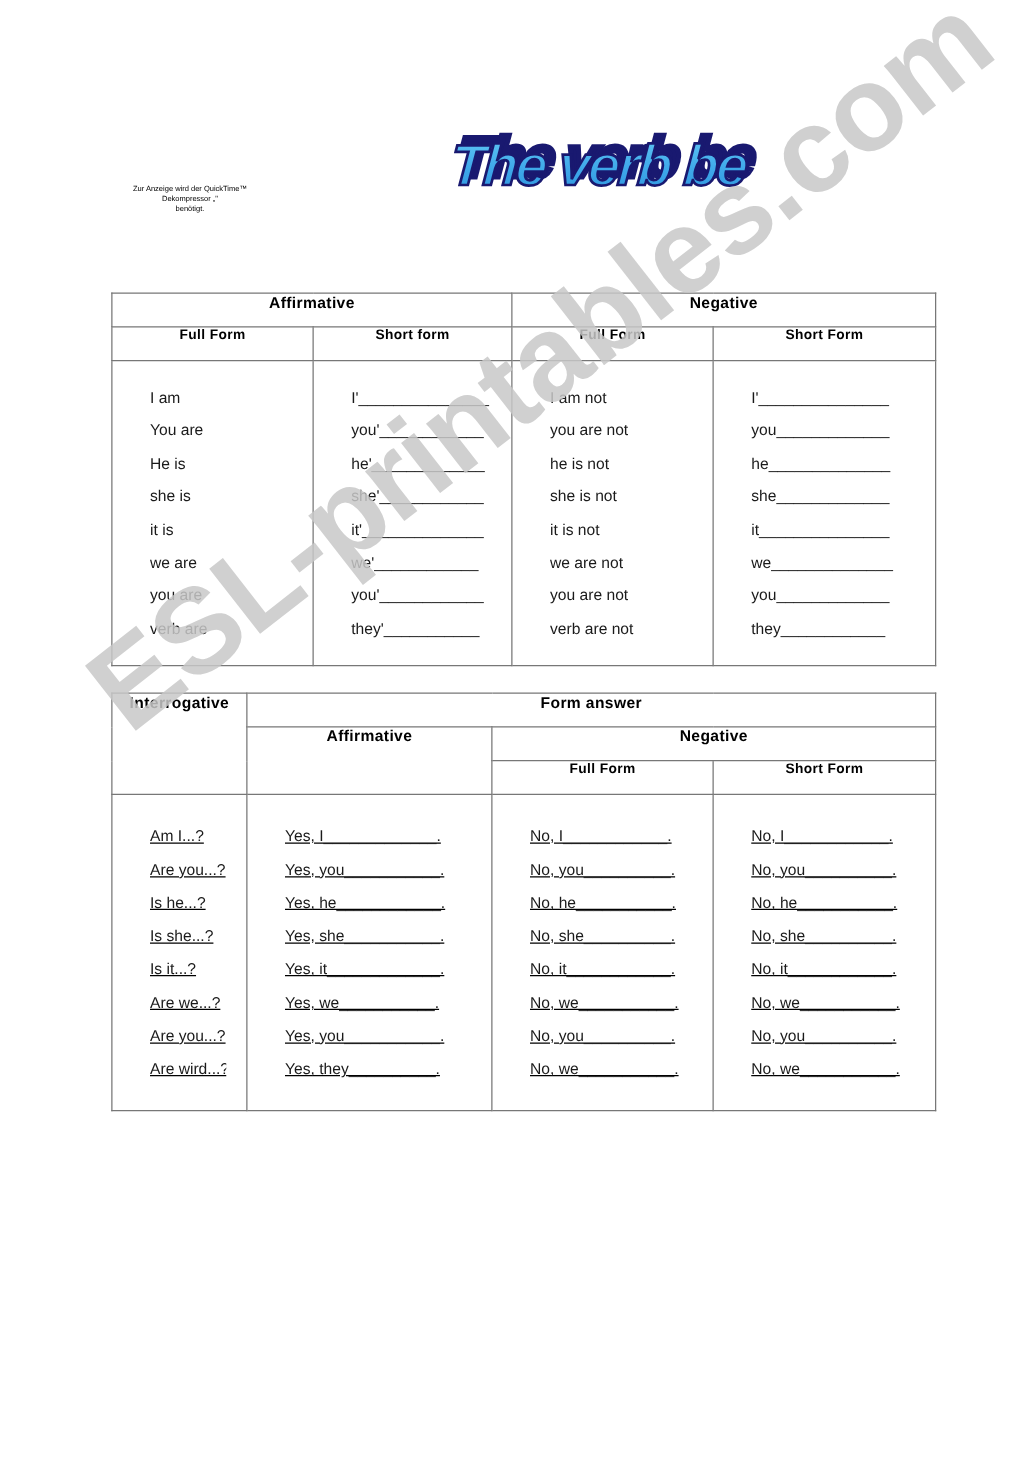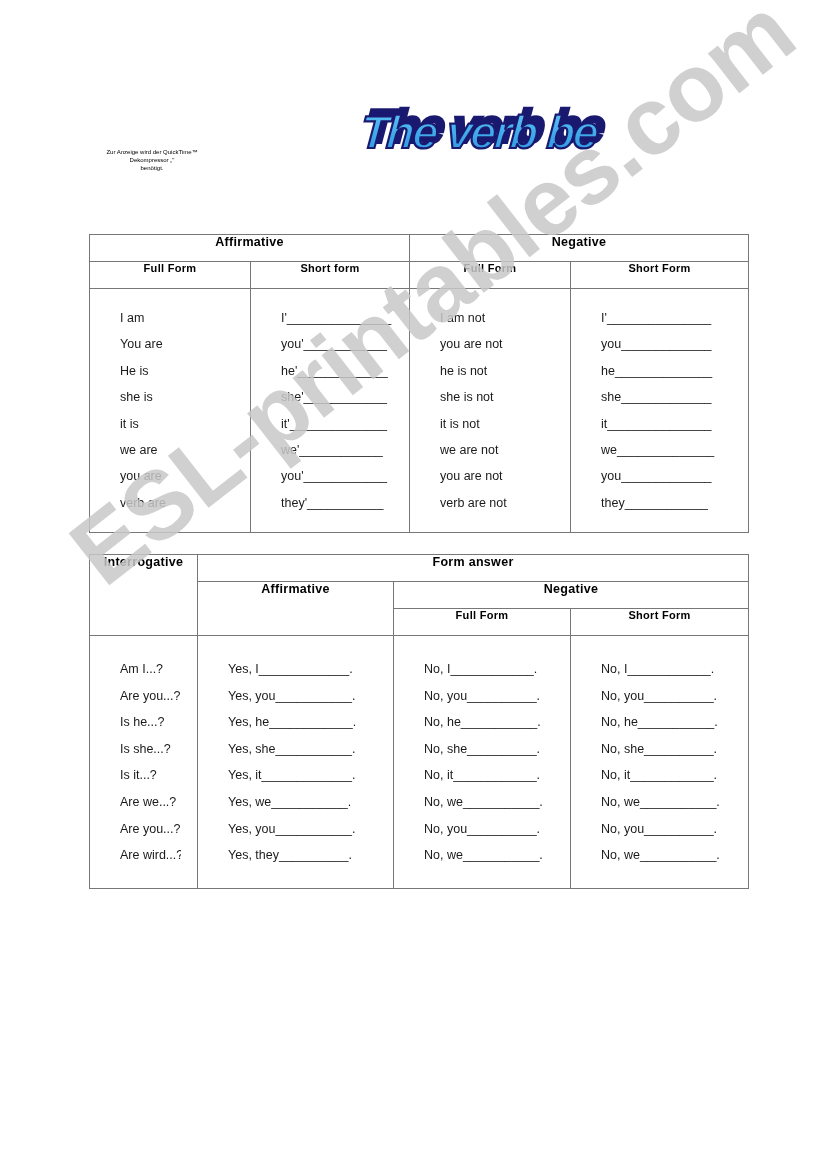--- a/index.html
+++ b/index.html
@@ -131,20 +131,21 @@
   }
   
   #table-interro {
     left: 89px;
     top: 554px;
     width: 659px;
   }
   #table-interro td.body-cell {
     height: 248px;
     padding-top: 4px;
+    text-decoration: underline;
   }
   #table-interro .lines li {
     line-height: 26.6px;
     height: 26.6px;
   }
 </style>
 </head>
 <body>
 
 <div class="page">

